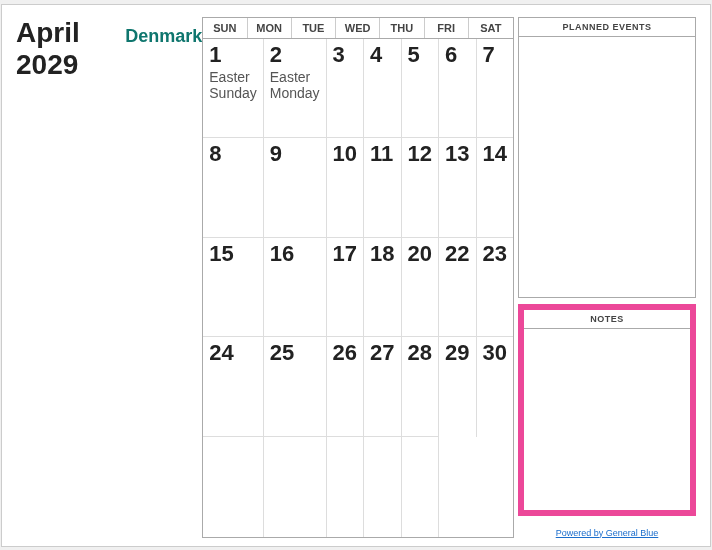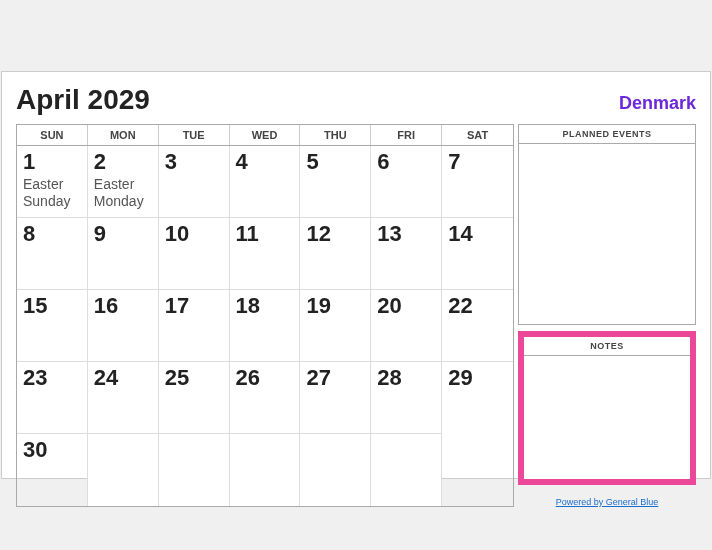--- a/index.html
+++ b/index.html
@@ -9,41 +9,40 @@
       display: flex;
       justify-content: center;
       align-items: center;
       width: 712px;
       height: 550px;
       overflow: hidden;
     }
     .page {
       background: #fff;
       width: 710px;
-      height: 408px;
-      display: flex;
-      flex-direction: column;
+      height: 543px;
+      display: flex;
       padding: 12px 14px 8px 14px;
       border: 1px solid #ccc;
     }
     .top-header {
       display: flex;
       justify-content: space-between;
       align-items: baseline;
       margin-bottom: 8px;
     }
     .month-title {
       font-size: 28px;
       font-weight: bold;
       color: #222;
     }
     .country-title {
       font-size: 18px;
       font-weight: bold;
-      color: #6d28d9;
+      color: #0f766e;
     }
     .main-content {
       display: flex;
       flex: 1;
       gap: 4px;
     }
     .calendar-section {
       flex: 1;
       display: flex;
       flex-direction: column;
@@ -206,23 +205,20 @@
           <div class="cal-cell">
             <span class="date-num">16</span>
           </div>
           <div class="cal-cell">
             <span class="date-num">17</span>
           </div>
           <div class="cal-cell">
             <span class="date-num">18</span>
           </div>
           <div class="cal-cell">
-            <span class="date-num">19</span>
-          </div>
-          <div class="cal-cell">
             <span class="date-num">20</span>
           </div>
           <div class="cal-cell">
             <span class="date-num">22</span>
           </div>
           <div class="cal-cell">
             <span class="date-num">23</span>
           </div>
           <div class="cal-cell">
             <span class="date-num">24</span>

